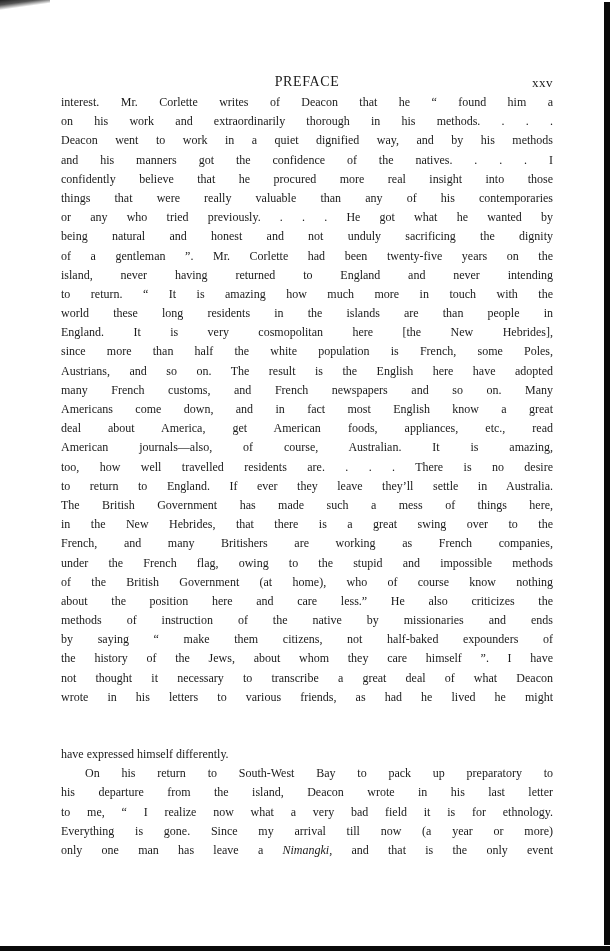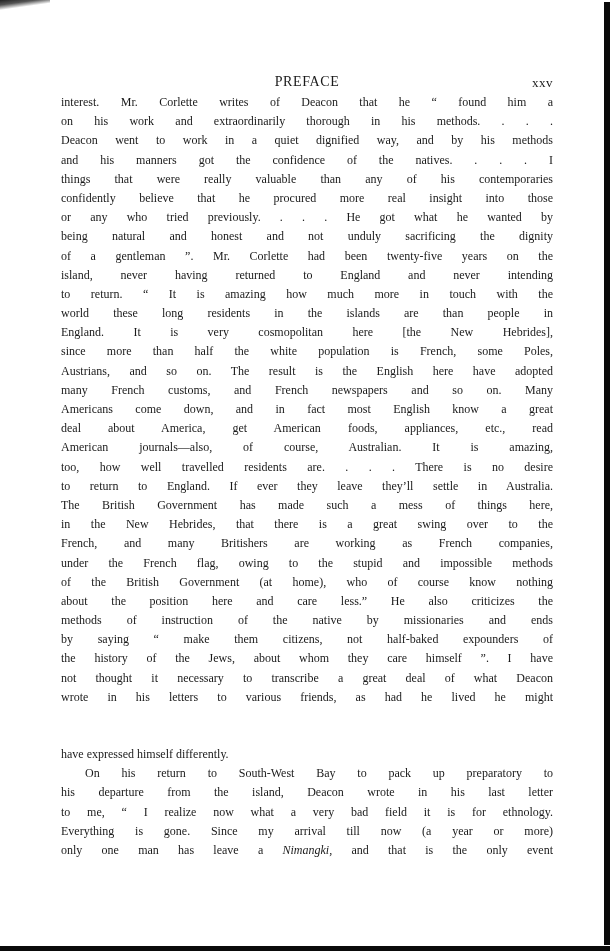--- a/index.html
+++ b/index.html
@@ -103,22 +103,22 @@
     <div class="running-title">PREFACE</div>
     <div class="page-number">xxv</div>
   </div>
 
   <div class="body-text">
     <div>
       <span class="line">interest.  Mr. Corlette writes of Deacon that he “ found him a</span>
       <span class="line">on his work and extraordinarily thorough in his methods. . . .</span>
       <span class="line">Deacon went to work in a quiet dignified way, and by his methods</span>
       <span class="line">and his manners got the confidence of the natives. . . .  I</span>
+      <span class="line">confidently believe that he procured more real insight into those</span>
       <span class="line">things that were really valuable than any of his contemporaries</span>
-      <span class="line">confidently believe that he procured more real insight into those</span>
       <span class="line">or any who tried previously. . . . He got what he wanted by</span>
       <span class="line">being natural and honest and not unduly sacrificing the dignity</span>
       <span class="line">of a gentleman ”.  Mr. Corlette had been twenty-five years on the</span>
       <span class="line">island, never having returned to England and never intending</span>
       <span class="line">to return.  “ It is amazing how much more in touch with the</span>
       <span class="line">world these long residents in the islands are than people in</span>
       <span class="line">England.  It is very cosmopolitan here [the New Hebrides],</span>
       <span class="line">since more than half the white population is French, some Poles,</span>
       <span class="line">Austrians, and so on.  The result is the English here have adopted</span>
       <span class="line">many French customs, and French newspapers and so on.  Many</span>

